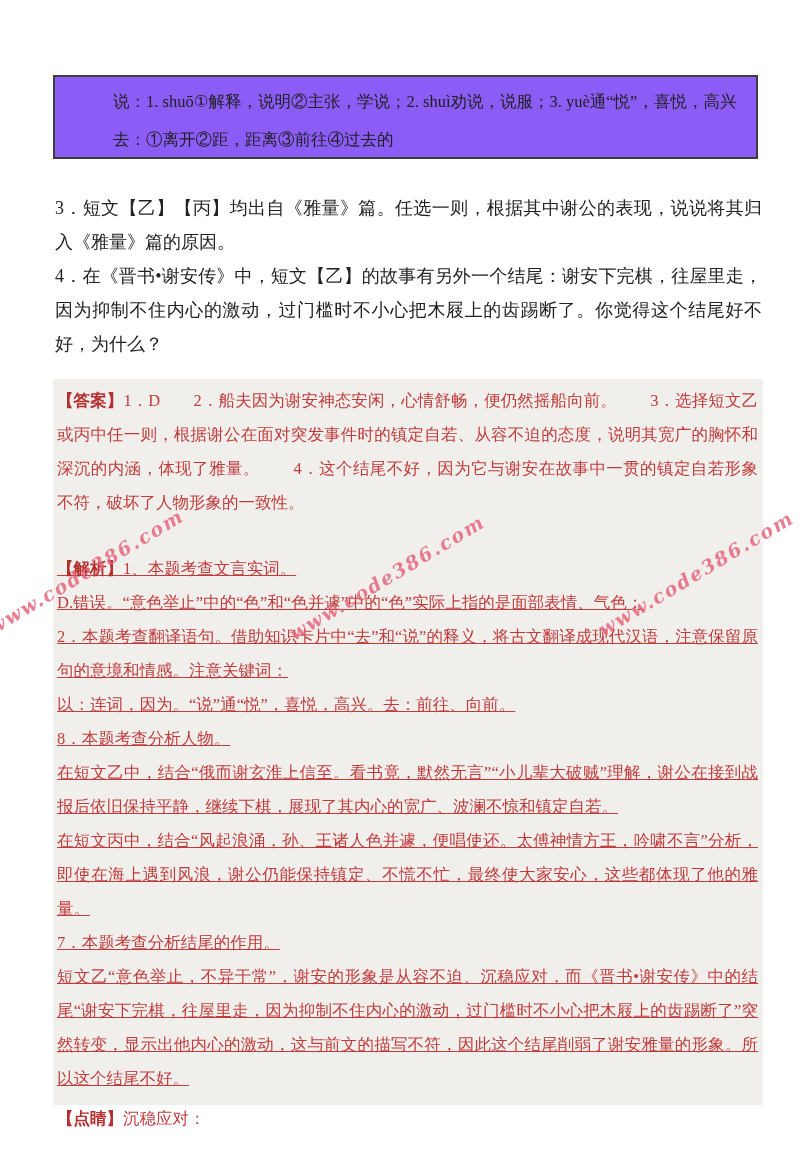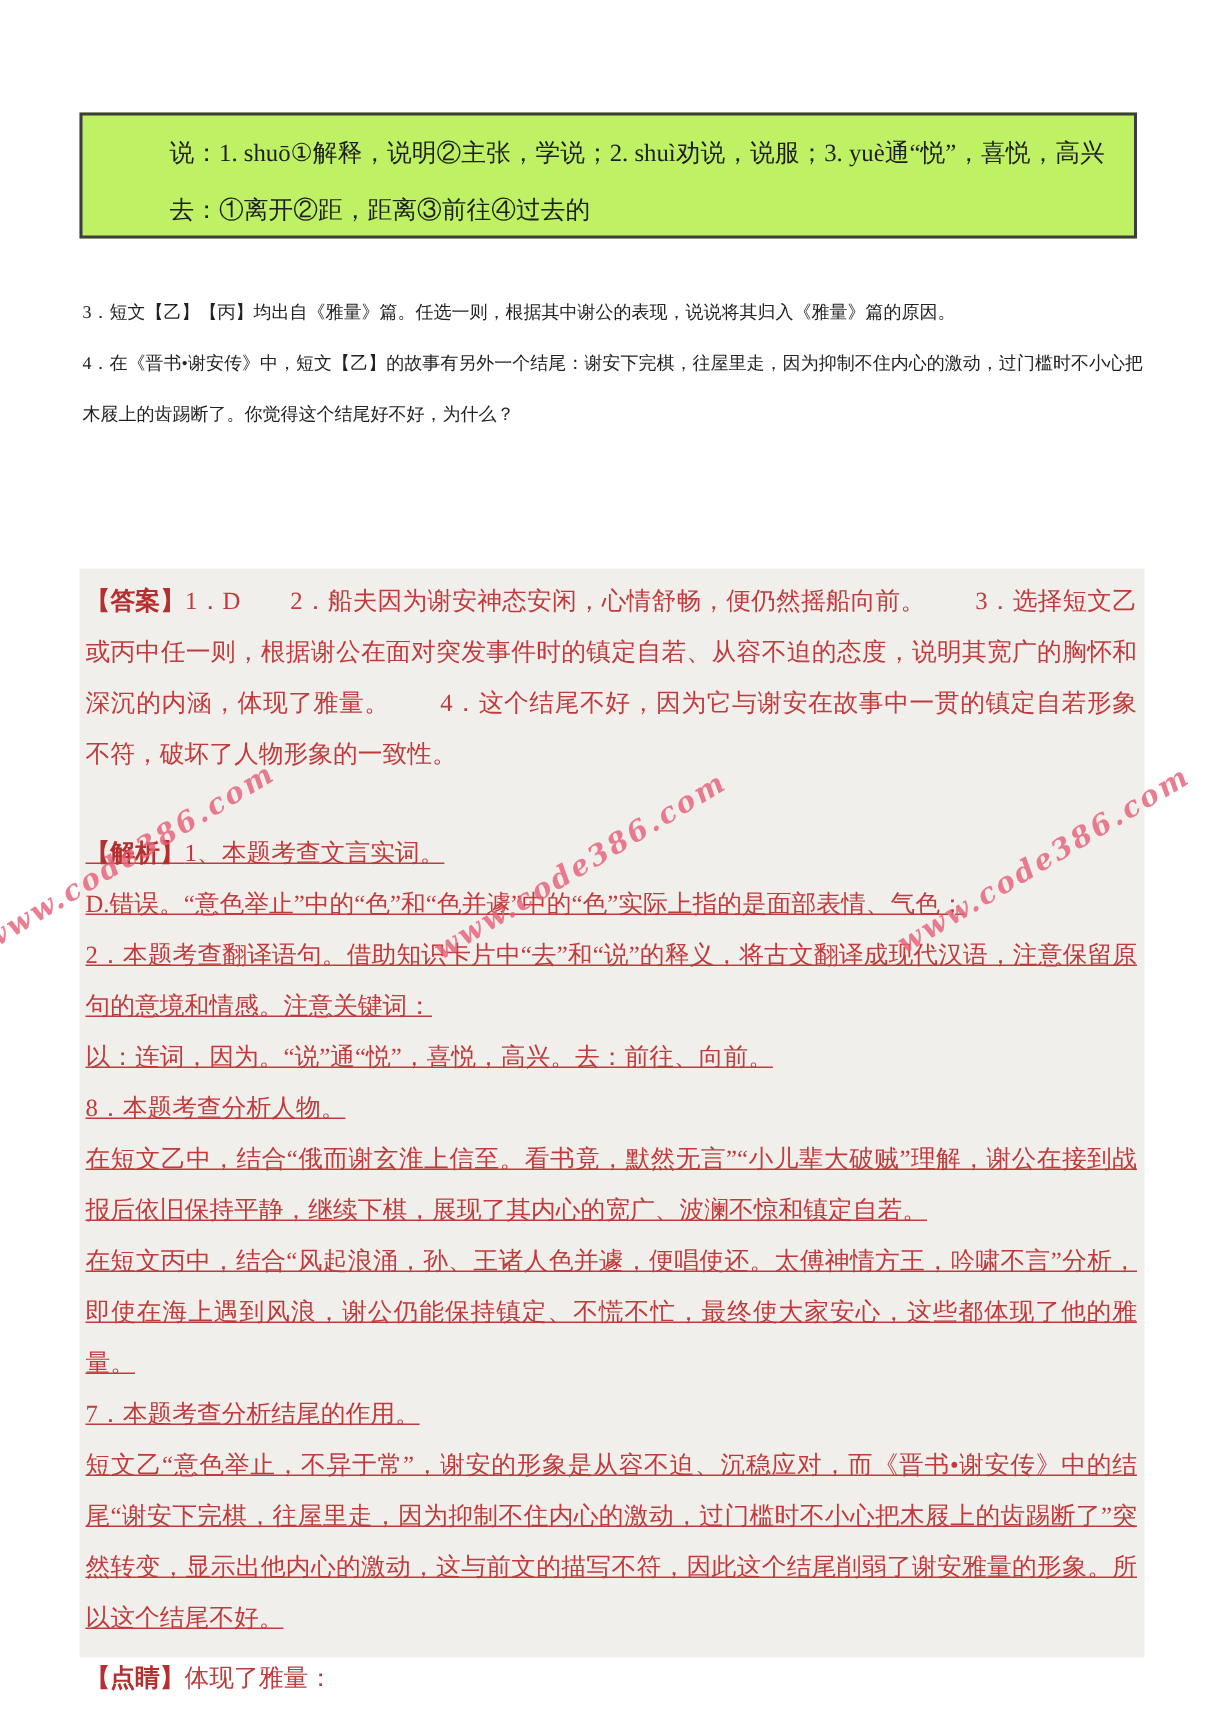--- a/index.html
+++ b/index.html
@@ -9,34 +9,34 @@
     background:#ffffff;
     overflow:hidden;
     font-family:"Liberation Serif","DejaVu Serif",serif;
   }
   
   .kcard {
     position:absolute; left:53px; top:75px;
     width:705px; height:84px;
     box-sizing:border-box;
     border:2px solid #3d3d3d;
-    background:#bef264;
+    background:#8b5cf6;
     padding:6px 12px 0 58px;
   }
   .kcard p {
     margin:0;
     font-size:16.5px; line-height:38px;
     color:#1f1f1f;
     white-space:nowrap;
   }
   
   .questions {
     position:absolute; left:55px; top:191px;
     width:707px;
-    font-size:12px; line-height:34px;
+    font-size:18px; line-height:34px;
     color:#222222;
     text-align:justify;
     text-align-last:left;
   }
   .questions p { margin:0; }
   
   .panel {
     position:absolute; left:53px; top:379px;
     width:710px; height:726px;
     background:#f0efec;
@@ -100,21 +100,21 @@
         <p>2．本题考查翻译语句。借助知识卡片中“去”和“说”的释义，将古文翻译成现代汉语，注意保留原句的意境和情感。注意关键词：</p>
         <p>以：连词，因为。“说”通“悦”，喜悦，高兴。去：前往、向前。</p>
         <p>8．本题考查分析人物。</p>
         <p>在短文乙中，结合“俄而谢玄淮上信至。看书竟，默然无言”“小儿辈大破贼”理解，谢公在接到战报后依旧保持平静，继续下棋，展现了其内心的宽广、波澜不惊和镇定自若。</p>
         <p>在短文丙中，结合“风起浪涌，孙、王诸人色并遽，便唱使还。太傅神情方王，吟啸不言”分析，即使在海上遇到风浪，谢公仍能保持镇定、不慌不忙，最终使大家安心，这些都体现了他的雅量。</p>
         <p>7．本题考查分析结尾的作用。</p>
         <p>短文乙“意色举止，不异于常”，谢安的形象是从容不迫、沉稳应对，而《晋书•谢安传》中的结尾“谢安下完棋，往屋里走，因为抑制不住内心的激动，过门槛时不小心把木屐上的齿踢断了”突然转变，显示出他内心的激动，这与前文的描写不符，因此这个结尾削弱了谢安雅量的形象。所以这个结尾不好。</p>
       </div>
 
       <div class="highlight-block">
-        <p><span class="sec-label">【点睛】</span><span>体现了雅量：</span></p>
+        <p><span class="sec-label">【点睛】</span><span>沉稳应对：</span></p>
       </div>
 
     </div>
   </div>
 
   <span class="wm wm1">www.code386.com</span>
   <span class="wm wm2">www.code386.com</span>
   <span class="wm wm3">www.code386.com</span>
 
 </div>

